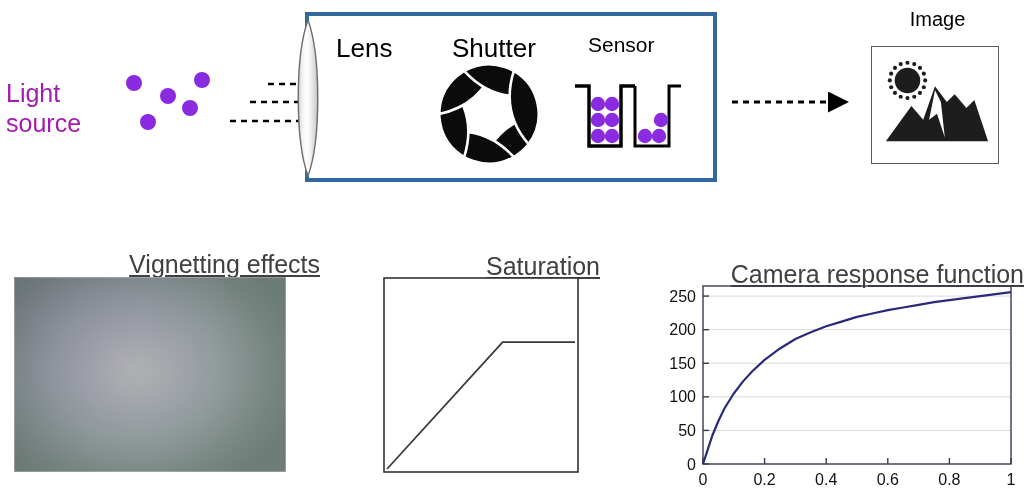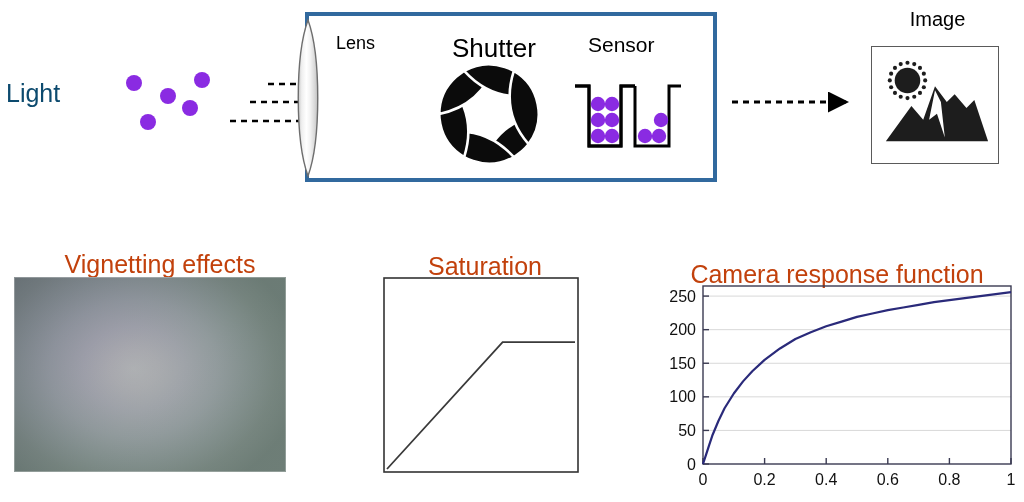--- a/index.html
+++ b/index.html
@@ -14,41 +14,41 @@
     overflow: hidden;
     font-family: "Liberation Sans", sans-serif;
     color: #000000;
   }
   .abs { position: absolute; }
 
   
   #light-source-label {
     left: 6px; top: 78px; width: 110px;
     font-size: 25px; line-height: 30px;
-    color: #0c4a6e;
+    color: #a21caf;
   }
   #photon-cloud { left: 112px; top: 62px; width: 110px; height: 80px; }
   .photon {
     position: absolute;
     border-radius: 50%;
     background: #8a2be2;
   }
 
   #ray-arrows { left: 228px; top: 76px; width: 200px; height: 62px; }
 
   #camera-body {
     left: 305px; top: 12px; width: 412px; height: 170px;
     border: 4px solid #31699e;
     background: #ffffff;
     box-sizing: border-box;
   }
 
   #lens-graphic { left: 290px; top: 18px; width: 36px; height: 160px; }
 
-  #lens-label { left: 336px; top: 33px; font-size: 18px; }
+  #lens-label { left: 336px; top: 33px; font-size: 26px; }
   #shutter-label { left: 452px; top: 33px; font-size: 26px; }
   #sensor-label { left: 588px; top: 33px; font-size: 21px; }
 
   #shutter-icon { left: 435px; top: 60px; width: 108px; height: 108px; }
   #sensor-icon  { left: 573px; top: 78px; width: 110px; height: 82px; }
 
   #transfer-arrow { left: 730px; top: 88px; width: 135px; height: 28px; }
 
   #image-label {
     left: 865px; top: 8px; width: 145px;
@@ -57,22 +57,23 @@
   #image-frame {
     left: 871px; top: 46px; width: 128px; height: 118px;
     border: 1.5px solid #5a5a5a; background: #fff; box-sizing: border-box;
   }
   #image-art { position: absolute; left: 0; top: 0; width: 100%; height: 100%; }
 
   
   .panel-title {
     position: absolute;
     font-size: 25px;
-    text-align: center;
-    color: #c2410c;
+    text-align: right;
+    color: #404040;
+    text-decoration: underline;
   }
 
   #vignette-title { left: 0px;  top: 250px; width: 320px; }
   #vignette-image {
     left: 14px; top: 277px; width: 272px; height: 195px;
     background:
       radial-gradient(ellipse 62% 70% at 44% 47%,
         #fbf4f8 0%,
         #f3ebf2 14%,
         #e4dfea 30%,
@@ -89,20 +90,21 @@
   #saturation-plot  { left: 383px; top: 277px; width: 196px; height: 196px; }
 
   #crf-title { left: 650px; top: 260px; width: 374px; }
   #crf-plot  { left: 655px; top: 278px; width: 366px; height: 224px; }
 </style>
 </head>
 <body>
 
 <div class="abs" id="light-source-label">
   <div>Light</div>
+  <div>source</div>
 </div>
 
 <div class="abs" id="photon-cloud">
     <div class="photon" style="left: 14px; top: 13px; width: 16px; height: 16px; background: rgb(138, 43, 226);"></div>
     <div class="photon" style="left: 48px; top: 26px; width: 16px; height: 16px; background: rgb(138, 43, 226);"></div>
     <div class="photon" style="left: 70px; top: 38px; width: 16px; height: 16px; background: rgb(138, 43, 226);"></div>
     <div class="photon" style="left: 82px; top: 10px; width: 16px; height: 16px; background: rgb(138, 43, 226);"></div>
     <div class="photon" style="left: 28px; top: 52px; width: 16px; height: 16px; background: rgb(138, 43, 226);"></div>
   </div>
 

